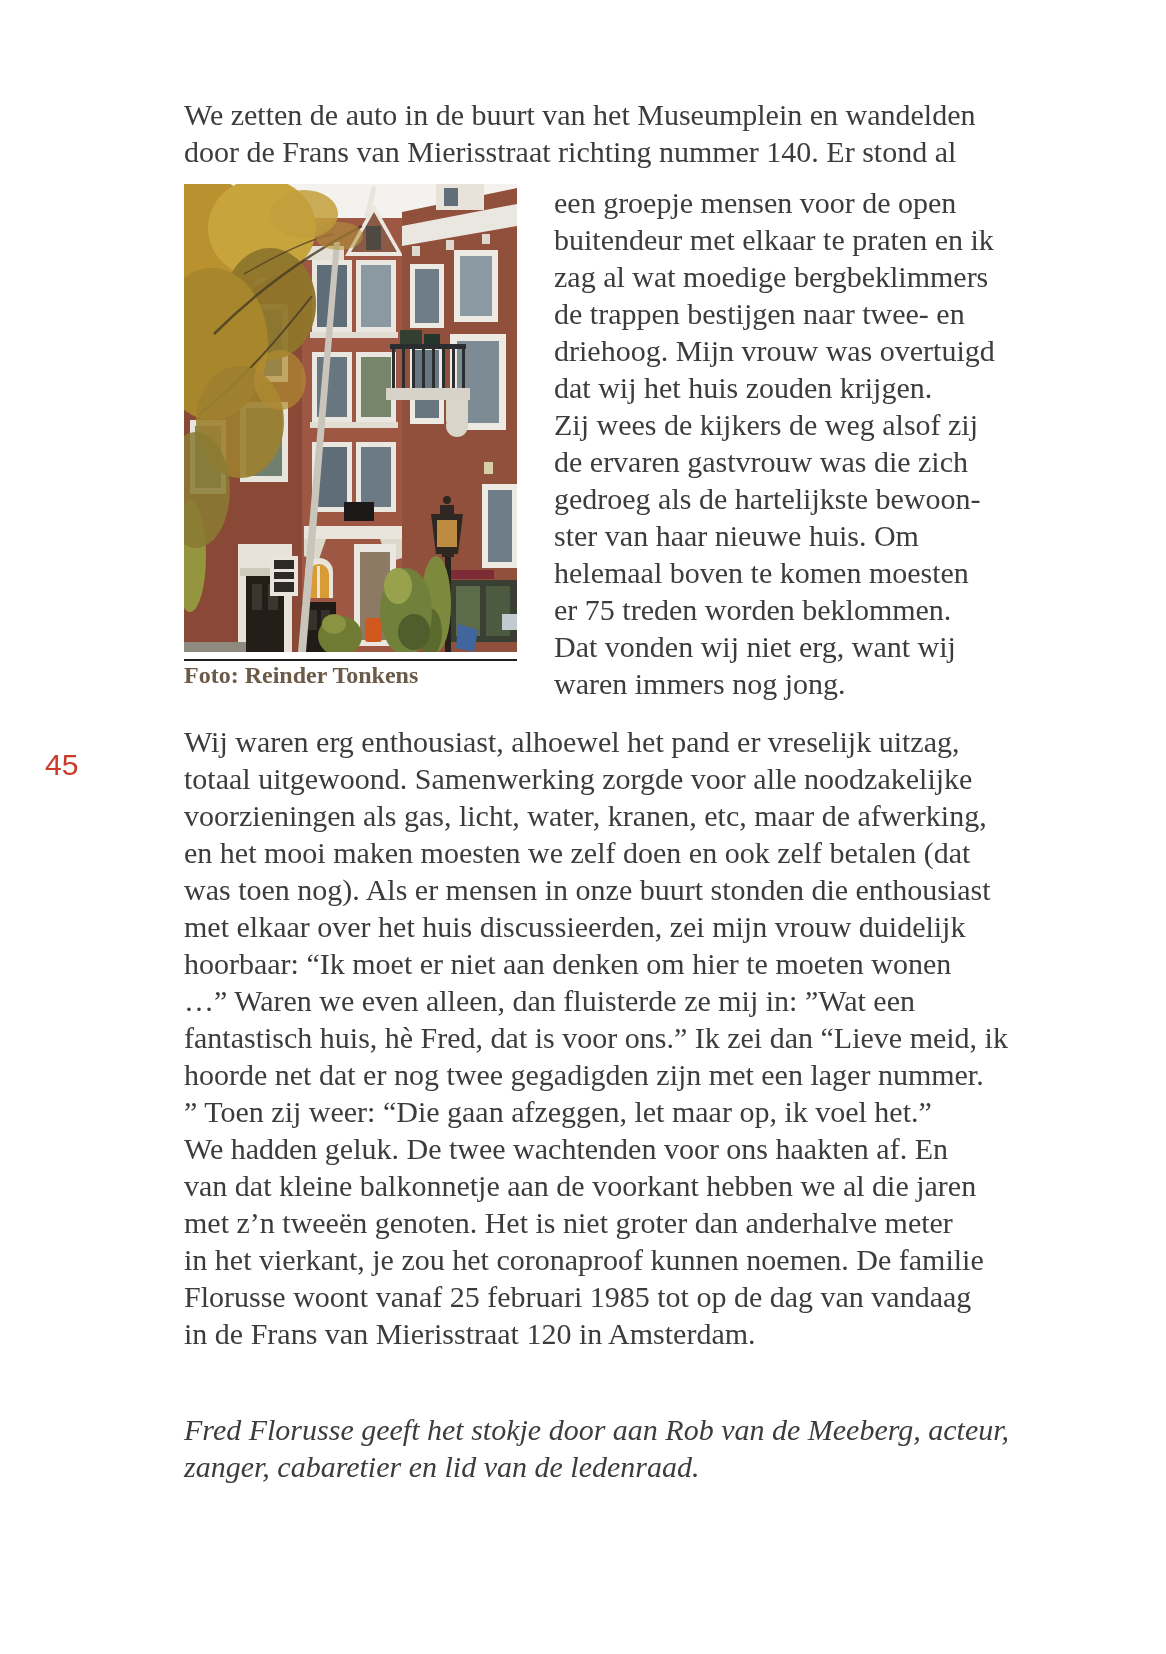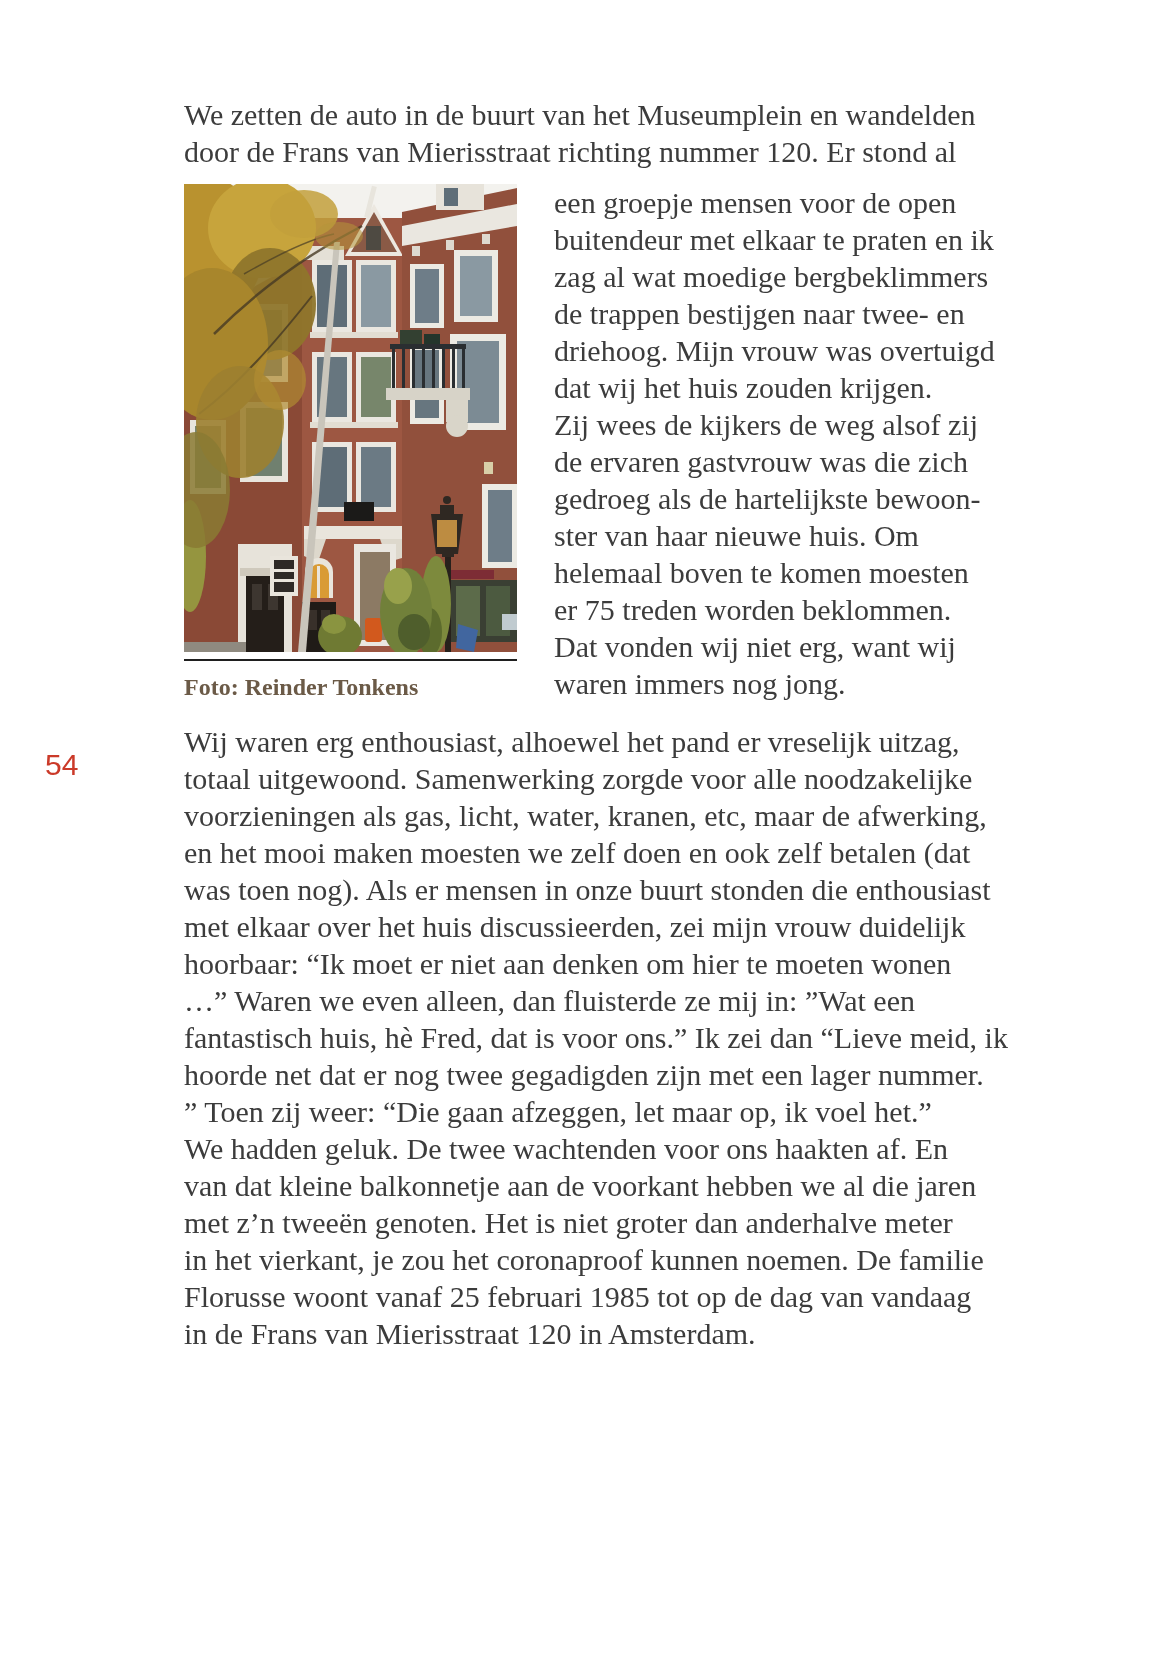--- a/index.html
+++ b/index.html
@@ -41,41 +41,40 @@
     margin: 0 37px 0 0;
     padding: 0;
   }
   .photo-svg { display: block; }
   .caption-rule {
     margin-top: 7px;
     border-top: 2px solid var(--rule-color, #1f1f1f);
     height: 0;
   }
   figcaption.photo-caption {
-    margin-top: 12px;
     font-size: 24px;
     line-height: 28px;
     font-weight: bold;
     color: var(--caption-color, #6b5a47);
   }
   .para-2 { margin-top: 21px; }
   .para-3 { }
   .para-4 { margin-top: 59px; font-style: italic; }
 </style>
 </head>
 <body>
 
 <div class="page">
 
-  <div class="page-number">54</div>
+  <div class="page-number">45</div>
 
   <div class="content">
 
     <p class="body-text intro">We zetten de auto in de buurt van het Museumplein en wandelden
-door de Frans van Mierisstraat richting nummer 120. Er stond al</p>
+door de Frans van Mierisstraat richting nummer 140. Er stond al</p>
 
     <div class="photo-row">
       <figure class="photo-figure">
 
         <svg class="photo-svg" width="333" height="468" viewBox="0 0 333 468" role="img">
 
           <rect x="0" y="0" width="333" height="468" fill="#f3f2ee"></rect>
 
           <g>
             <polygon points="0,142 118,76 118,468 0,468" fill="#8a4936"></polygon>
@@ -256,15 +255,17 @@
 hoorde net dat er nog twee gegadigden zijn met een lager nummer.
 ” Toen zij weer: “Die gaan afzeggen, let maar op, ik voel het.”</p>
 
     <p class="body-text para-3">We hadden geluk. De twee wachtenden voor ons haakten af. En
 van dat kleine balkonnetje aan de voorkant hebben we al die jaren
 met z’n tweeën genoten. Het is niet groter dan anderhalve meter
 in het vierkant, je zou het coronaproof kunnen noemen. De familie
 Florusse woont vanaf 25 februari 1985 tot op de dag van vandaag
 in de Frans van Mierisstraat 120 in Amsterdam.</p>
 
+    <p class="body-text para-4">Fred Florusse geeft het stokje door aan Rob van de Meeberg, acteur,
+zanger, cabaretier en lid van de ledenraad.</p>
 
   </div>
 </div>
 
 </body></html>

